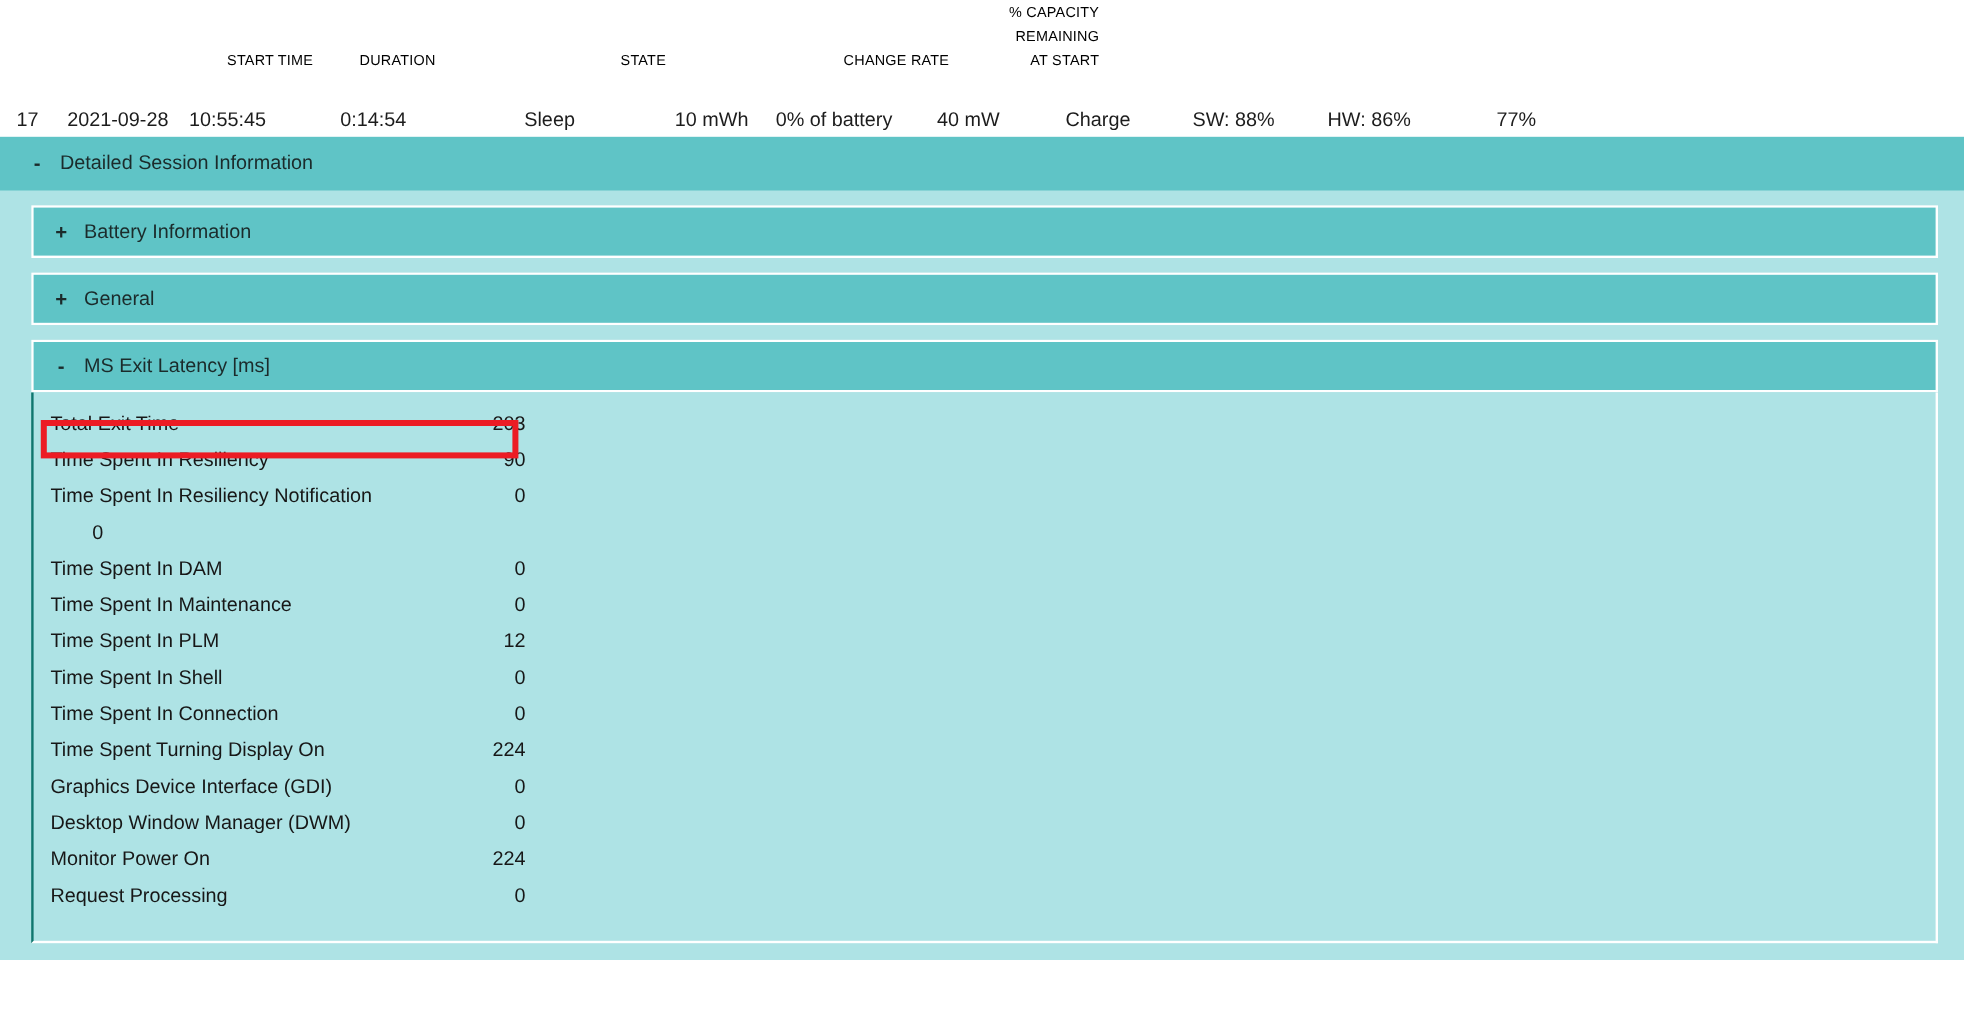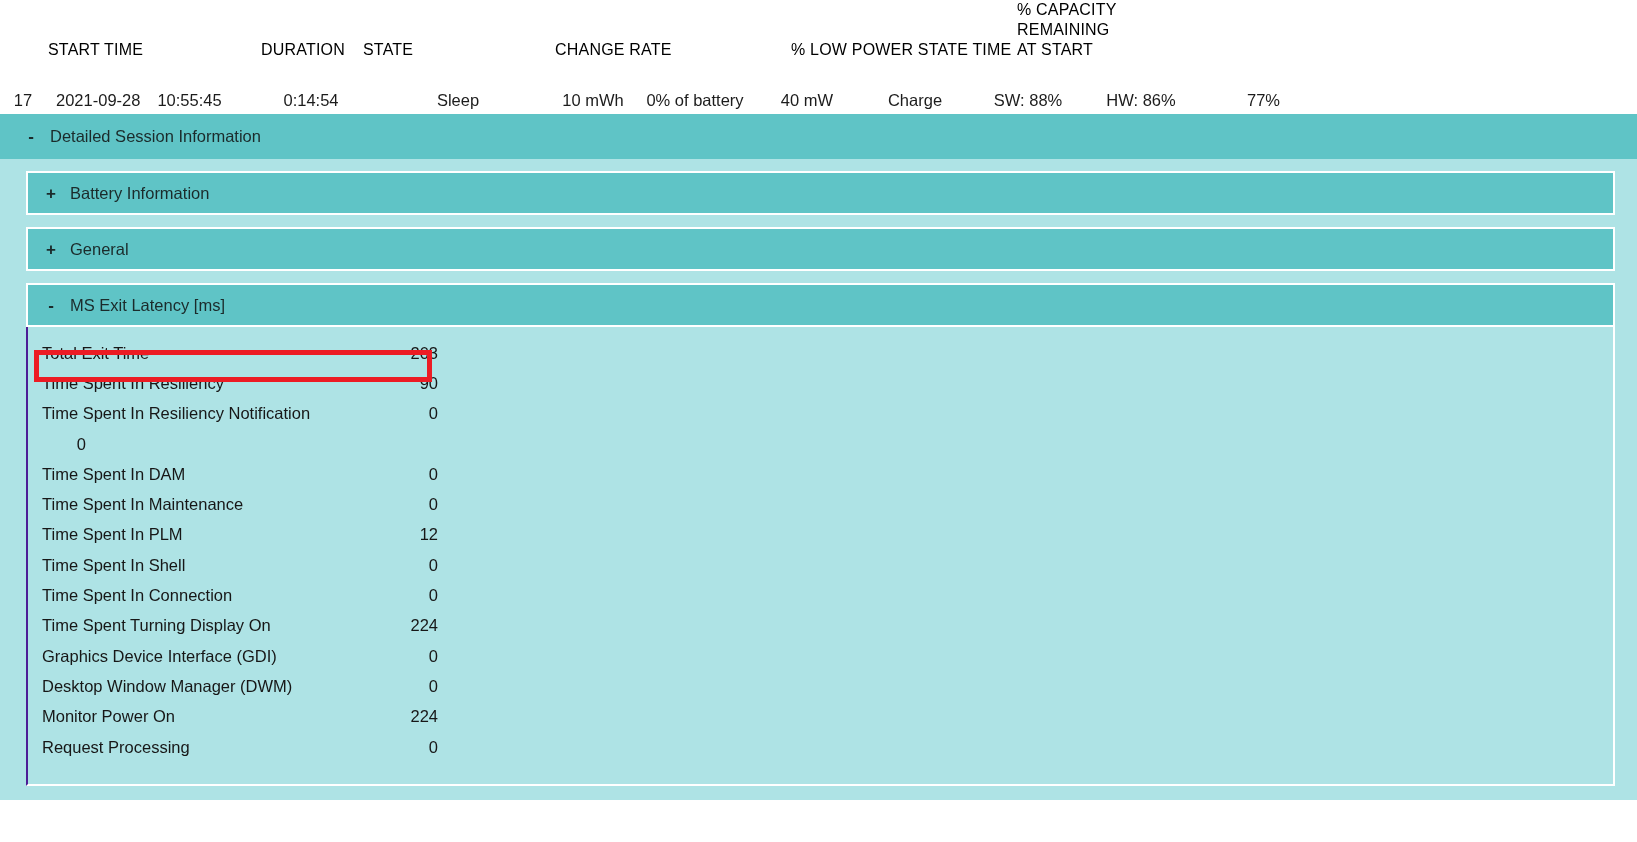--- a/index.html
+++ b/index.html
@@ -23,23 +23,23 @@
     top: 0;
     width: 1346px;
   }
   .session-head {
     display: flex;
     align-items: flex-end;
     height: 68px;
     background: #ffffff;
   }
   .session-head .hcell {
-    font-size: 16px;
+    font-size: 12px;
     letter-spacing: 0.2px;
-    text-align: left;
+    text-align: right;
     line-height: 20px;
     padding-bottom: 8px;
     color: #000000;
     box-sizing: border-box;
   }
   .session-row {
     display: flex;
     height: 30px;
     align-items: stretch;
   }
@@ -116,21 +116,21 @@
     height: 44px;
     padding-left: 18px;
     gap: 14px;
     border: 2px solid #ffffff;
     width: 1589px;
     box-sizing: border-box;
   }
 
   .sub-content {
     background: #aee3e5;
-    border-left: 2px solid #4c1d95;
+    border-left: 2px solid #0f766e;
     border-right: 2px solid #ffffff;
     border-bottom: 2px solid #ffffff;
     width: 1589px;
     box-sizing: border-box;
     padding: 11px 0 22px 0;
   }
 
   
   .metrics {
     list-style: none;
@@ -173,21 +173,20 @@
 <body>
 
 <div class="session-table">
 
   <div class="session-head">
     <div class="hcell c-idx"></div>
     <div class="hcell c-start">START TIME</div>
     <div class="hcell c-dur">DURATION</div>
     <div class="hcell c-state">STATE</div>
     <div class="hcell" style="width:236px">CHANGE RATE</div>
-    <div class="hcell" style="width:226px">% LOW POWER STATE TIME</div>
     <div class="hcell c-cap">
       <div>% CAPACITY</div>
       <div>REMAINING</div>
       <div>AT START</div>
     </div>
   </div>
 
   <div class="session-row">
     <div class="dcell c-idx">17</div>
     <div class="dcell c-start">

